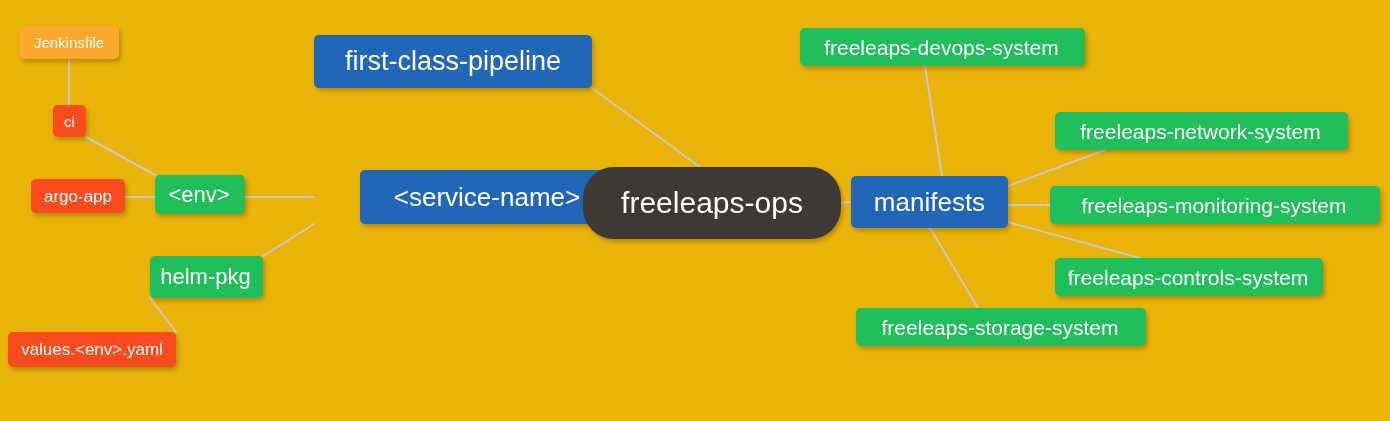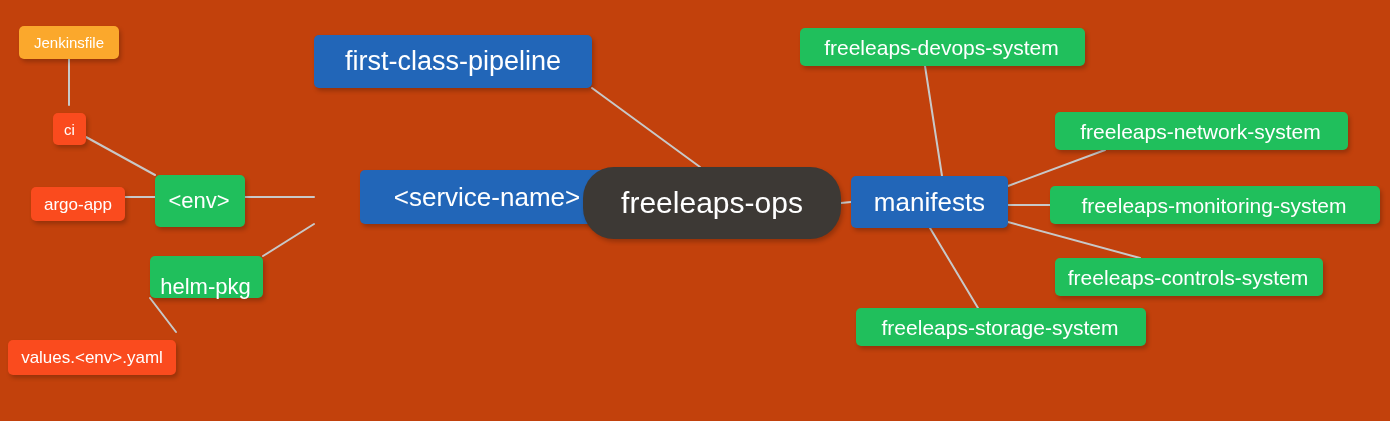--- a/index.html
+++ b/index.html
@@ -9,21 +9,21 @@
     background: #ffffff;
   }
   body {
     font-family: "Liberation Sans", sans-serif;
     -webkit-font-smoothing: antialiased;
   }
   #canvas {
     position: relative;
     width: 1390px;
     height: 421px;
-    background: #c2410c;
+    background: #eab308;
     overflow: hidden;
   }
   #edges {
     position: absolute;
     left: 0;
     top: 0;
     width: 1390px;
     height: 421px;
     pointer-events: none;
   }
@@ -43,21 +43,21 @@
   }
   .node span {
     display: block;
     line-height: 1;
   }
   
   .c-root   { background: #3d3935; }
   .c-blue   { background: #2266b8; }
   .c-green  { background: #20bf5c; padding-left: 8px; }
   .c-orange { background: #fba82c; }
-  .c-red    { background: #fa4b1e; margin-top: 8px; }
+  .c-red    { background: #fa4b1e; }
 </style>
 </head>
 <body>
 
 <div id="canvas">
 
   <svg id="edges" viewBox="0 0 1390 421">
       <line x1="583" y1="203" x2="568" y2="197" stroke="#c8c8c8" stroke-width="2" stroke-linecap="round"></line>
       <line x1="592" y1="88" x2="700" y2="167" stroke="#c8c8c8" stroke-width="2" stroke-linecap="round"></line>
       <line x1="841" y1="203" x2="851" y2="202" stroke="#c8c8c8" stroke-width="2" stroke-linecap="round"></line>
@@ -79,25 +79,25 @@
   </div>
 
   <div class="node c-red" style="left: 53px; top: 105px; width: 33px; height: 32px; font-size: 15px; background: rgb(250, 75, 30);">
     <span>ci</span>
   </div>
 
   <div class="node c-red" style="left: 31px; top: 179px; width: 94px; height: 34px; font-size: 17px; background: rgb(250, 75, 30);">
     <span>argo-app</span>
   </div>
 
-  <div class="node c-green" style="left: 155px; top: 175px; width: 90px; height: 52px; font-size: 22px; background: rgb(32, 191, 92);">
+  <div class="node c-green" style="left: 155px; top: 175px; width: 90px; height: 39px; font-size: 22px; background: rgb(32, 191, 92);">
     <span>&lt;env&gt;</span>
   </div>
 
-  <div class="node c-green" style="left: 150px; top: 256px; width: 113px; height: 42px; font-size: 22px; background: rgb(32, 191, 92); align-items: flex-end;">
+  <div class="node c-green" style="left: 150px; top: 256px; width: 113px; height: 42px; font-size: 22px; background: rgb(32, 191, 92);">
     <span>helm-pkg</span>
   </div>
 
   <div class="node c-red" style="left: 8px; top: 332px; width: 168px; height: 35px; font-size: 17px; background: rgb(250, 75, 30);">
     <span>values.&lt;env&gt;.yaml</span>
   </div>
 
   <div class="node c-blue" style="left: 314px; top: 170px; width: 254px; height: 54px; font-size: 26px; background: rgb(34, 102, 184); margin-left: 46px;">
     <span>&lt;service-name&gt;</span>
   </div>

